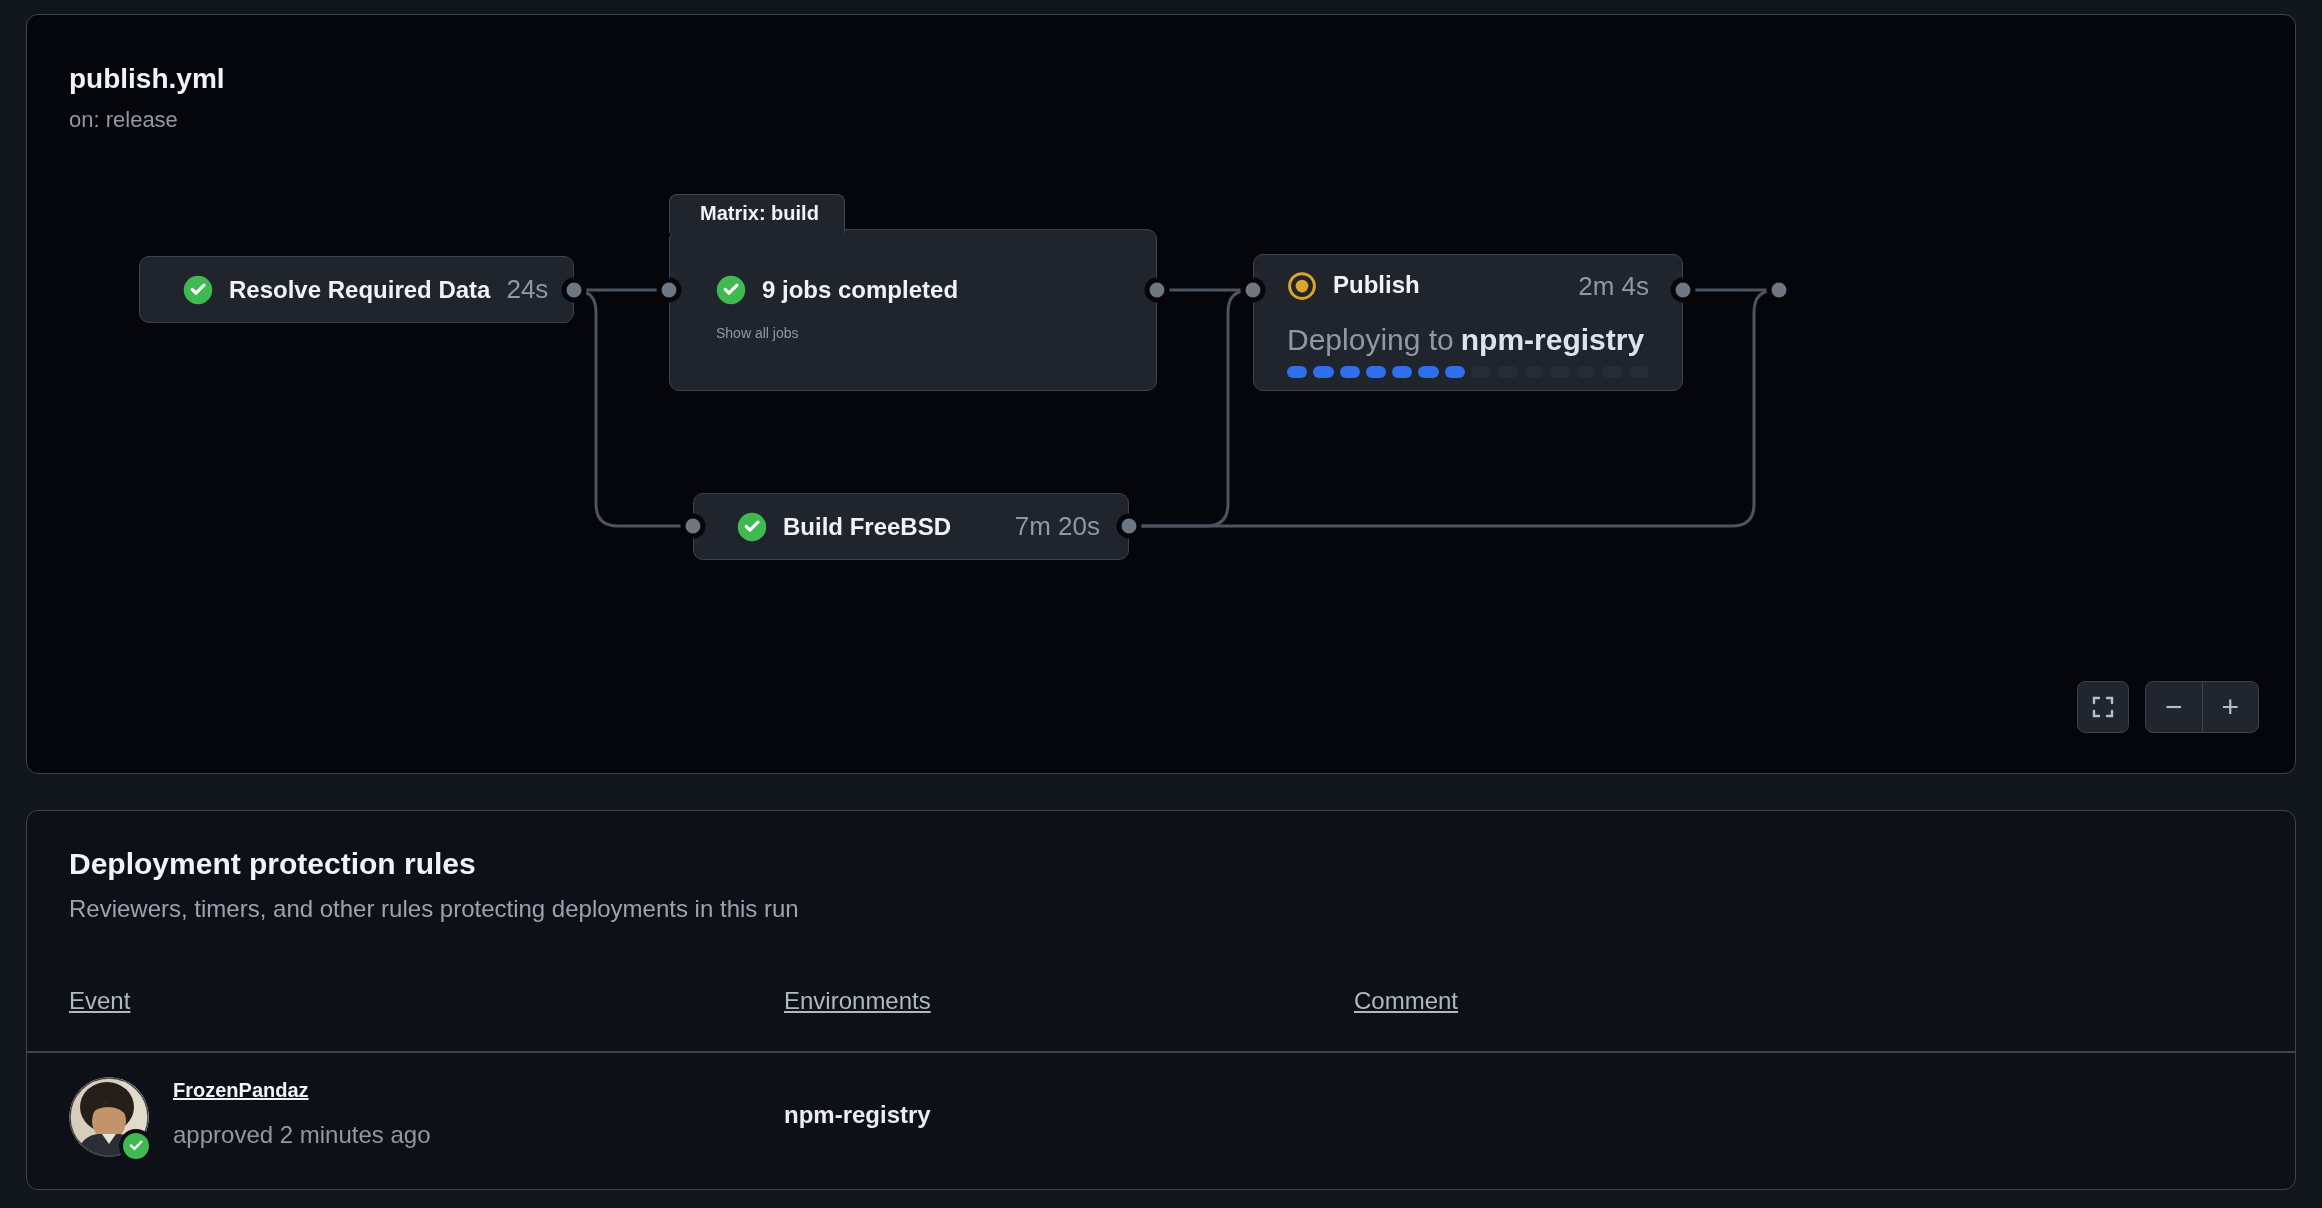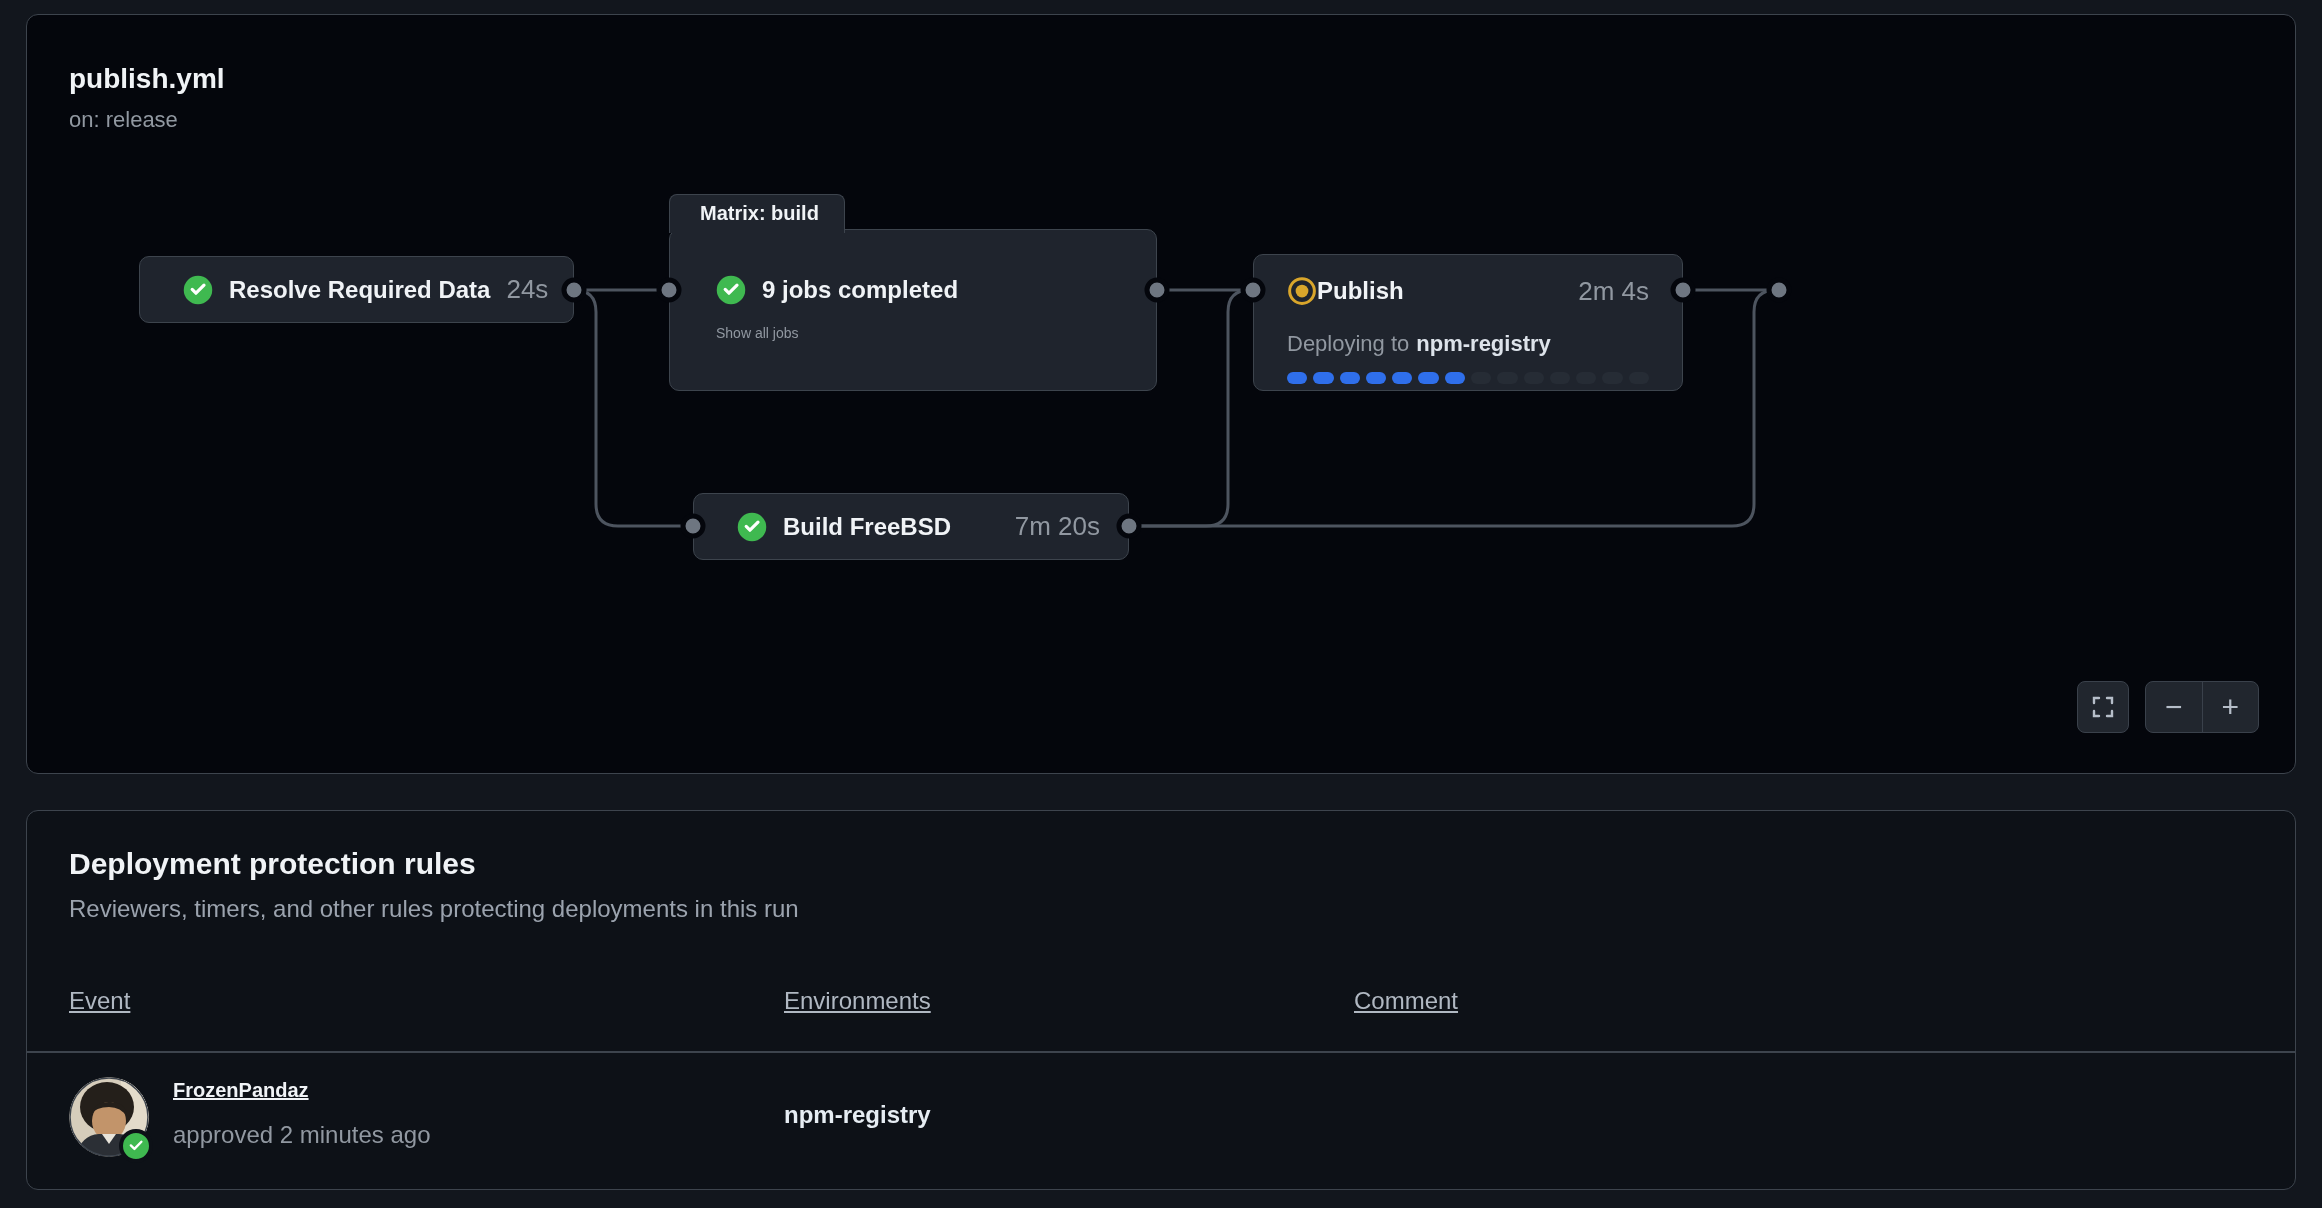--- a/index.html
+++ b/index.html
@@ -22,22 +22,22 @@
   .node-time { margin-left:auto; font-size:26px; color:#9198a1; white-space:nowrap; }
 
   .matrix-tab { position:absolute; left:642px; top:179px; width:176px; height:39px; z-index:3;
     background:#1f242d; border:1.5px solid #3d444d; border-bottom:none; border-radius:8px 8px 0 0;
     display:flex; align-items:center; padding:0 8px 2px 30px; font-size:20px; font-weight:600; color:#f0f3f6; }
   .matrix-card { left:642px; top:214px; width:488px; height:162px; padding:40px 46px 0 46px; }
   .matrix-title { display:flex; align-items:center; gap:16px; height:40px; }
   .matrix-link { margin-top:8px; font-size:14px; color:#9198a1; height:30px; display:flex; align-items:center; cursor:pointer; }
 
   .publish-card { left:1226px; top:239px; width:430px; height:137px; padding:16px 33px 0 33px; }
-  .publish-title { display:flex; align-items:center; height:40px; }
-  .deploy-line { margin-top:20px; height:32px; display:flex; align-items:flex-start; font-size:22px; color:#9198a1; gap:7px; }
+  .publish-title { display:flex; gap:16px; height:40px; }
+  .deploy-line { margin-top:14px; height:32px; display:flex; align-items:flex-end; font-size:30px; color:#9198a1; gap:7px; }
   .deploy-line b { color:#dde3ea; font-weight:700; }
   .progress-bar { margin-top:9px; display:flex; gap:6px; width:100%; }
   .progress-bar .seg { flex:1; height:12px; border-radius:6px; background:#262c35; }
   .progress-bar .seg.done { background:#2f6feb; }
 
   .icon-30 { width:30px; height:30px; flex:0 0 30px; }
 
   .controls { position:absolute; z-index:6; }
   .btn { background:#21262e; border:1.5px solid #3a414b; display:flex; align-items:center; justify-content:center; cursor:pointer; }
   .fullscreen-btn { left:2050px; top:666px; width:52px; height:52px; border-radius:8px; }

